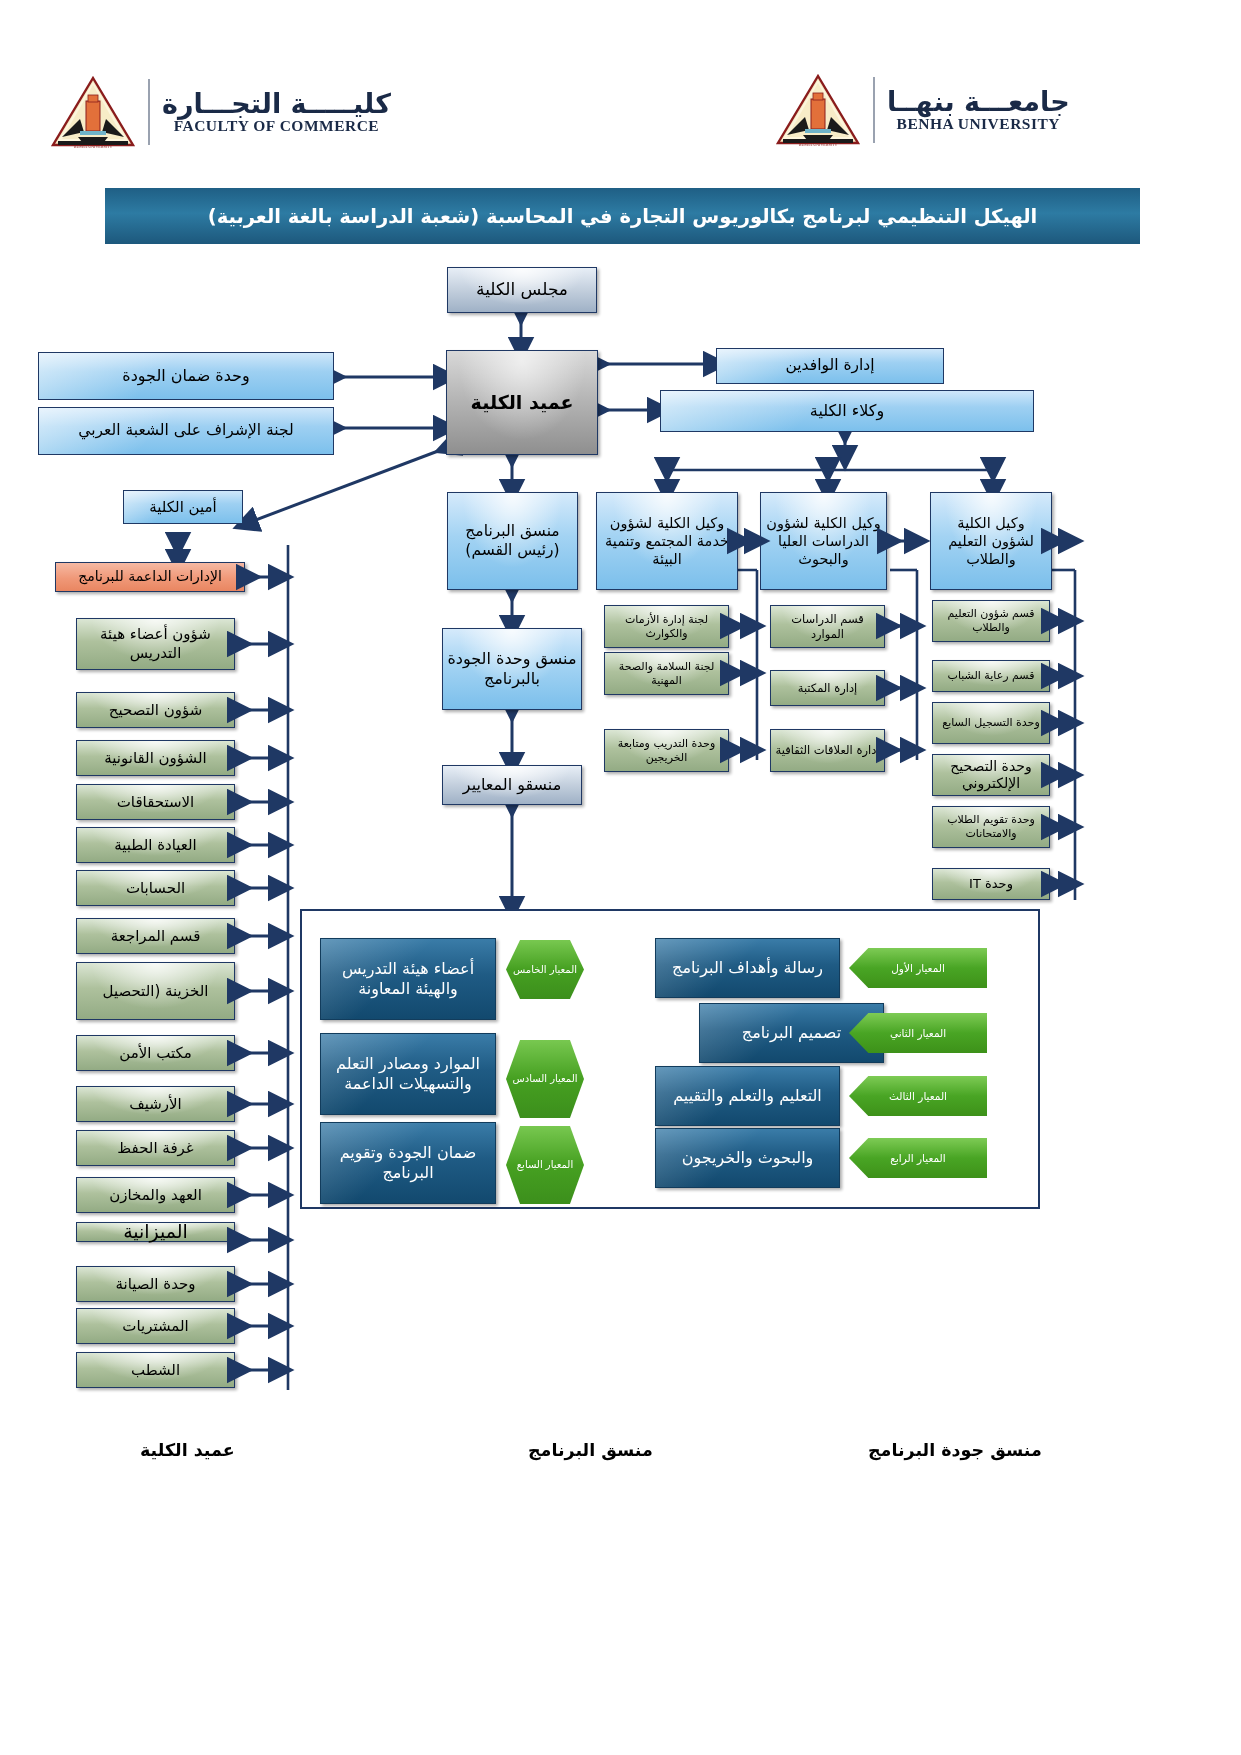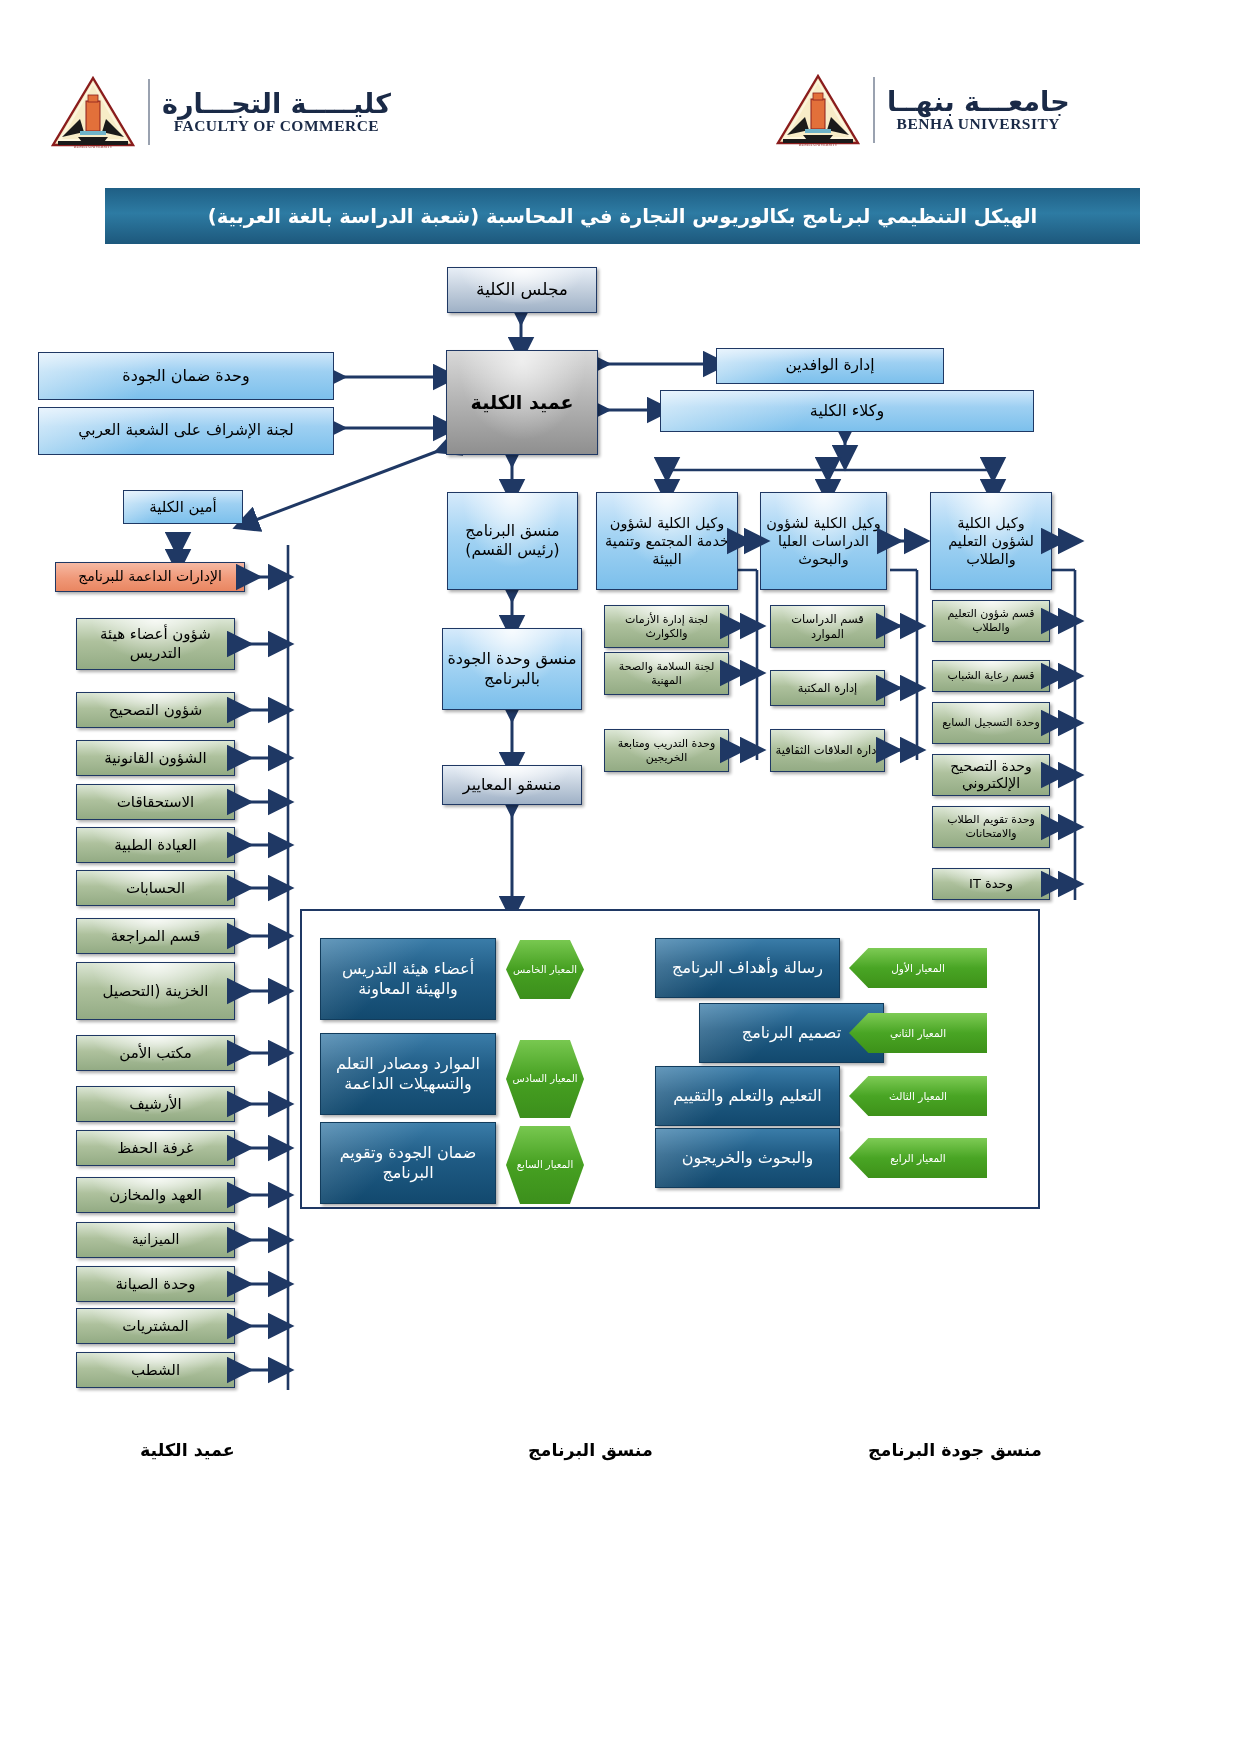--- a/index.html
+++ b/index.html
@@ -230,21 +230,21 @@
 <div class="node green" style="left:76px;top:740px;width:159px;height:36px;font-size:15px;">الشؤون القانونية</div>
 <div class="node green" style="left:76px;top:784px;width:159px;height:36px;font-size:15px;">الاستحقاقات</div>
 <div class="node green" style="left:76px;top:827px;width:159px;height:36px;font-size:15px;">العيادة الطبية</div>
 <div class="node green" style="left:76px;top:870px;width:159px;height:36px;font-size:15px;">الحسابات</div>
 <div class="node green" style="left:76px;top:918px;width:159px;height:36px;font-size:15px;">قسم المراجعة</div>
 <div class="node green" style="left:76px;top:962px;width:159px;height:58px;font-size:15px;padding:2px;">الخزينة (التحصيل</div>
 <div class="node green" style="left:76px;top:1035px;width:159px;height:36px;font-size:15px;">مكتب الأمن</div>
 <div class="node green" style="left:76px;top:1086px;width:159px;height:36px;font-size:15px;">الأرشيف</div>
 <div class="node green" style="left:76px;top:1130px;width:159px;height:36px;font-size:15px;">غرفة الحفظ</div>
 <div class="node green" style="left:76px;top:1177px;width:159px;height:36px;font-size:15px;">العهد والمخازن</div>
-<div class="node green" style="left:76px;top:1222px;width:159px;height:36px;font-size:14px;">الميزانية</div>
+<div class="node green" style="left:76px;top:1222px;width:159px;height:20px;font-size:19px;">الميزانية</div>
 <div class="node green" style="left:76px;top:1266px;width:159px;height:36px;font-size:15px;">وحدة الصيانة</div>
 <div class="node green" style="left:76px;top:1308px;width:159px;height:36px;font-size:15px;">المشتريات</div>
 <div class="node green" style="left:76px;top:1352px;width:159px;height:36px;font-size:15px;">الشطب</div>
 
 <svg class="arrows">
   <g stroke="#1f3864" stroke-width="3" fill="none" marker-start="url(#ar)" marker-end="url(#ar)">
     <line x1="249" y1="577" x2="281" y2="577"></line>
     <line x1="240" y1="644" x2="281" y2="644"></line>
     <line x1="240" y1="710" x2="281" y2="710"></line>
     <line x1="240" y1="758" x2="281" y2="758"></line>

